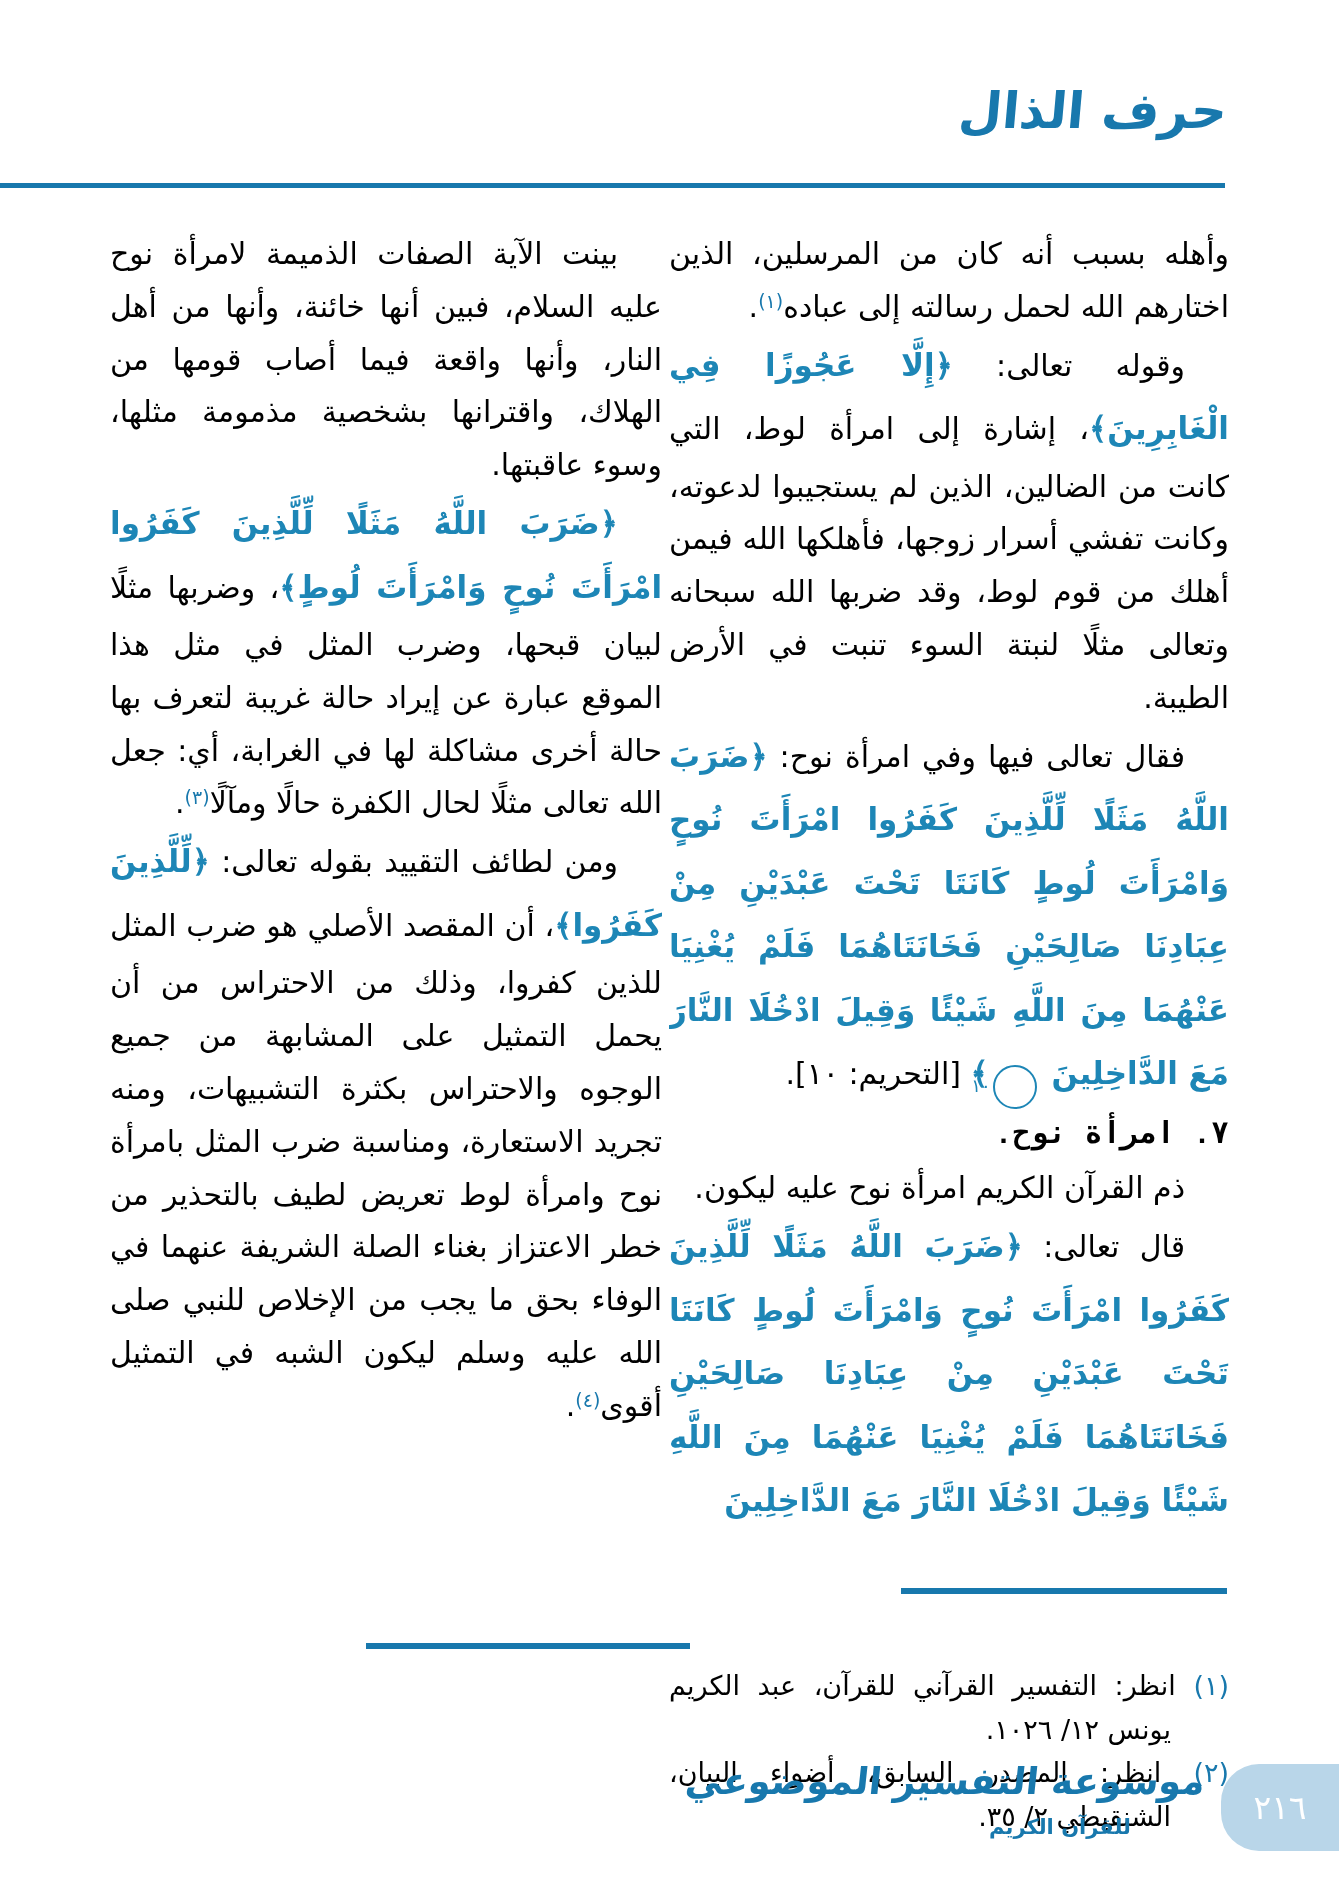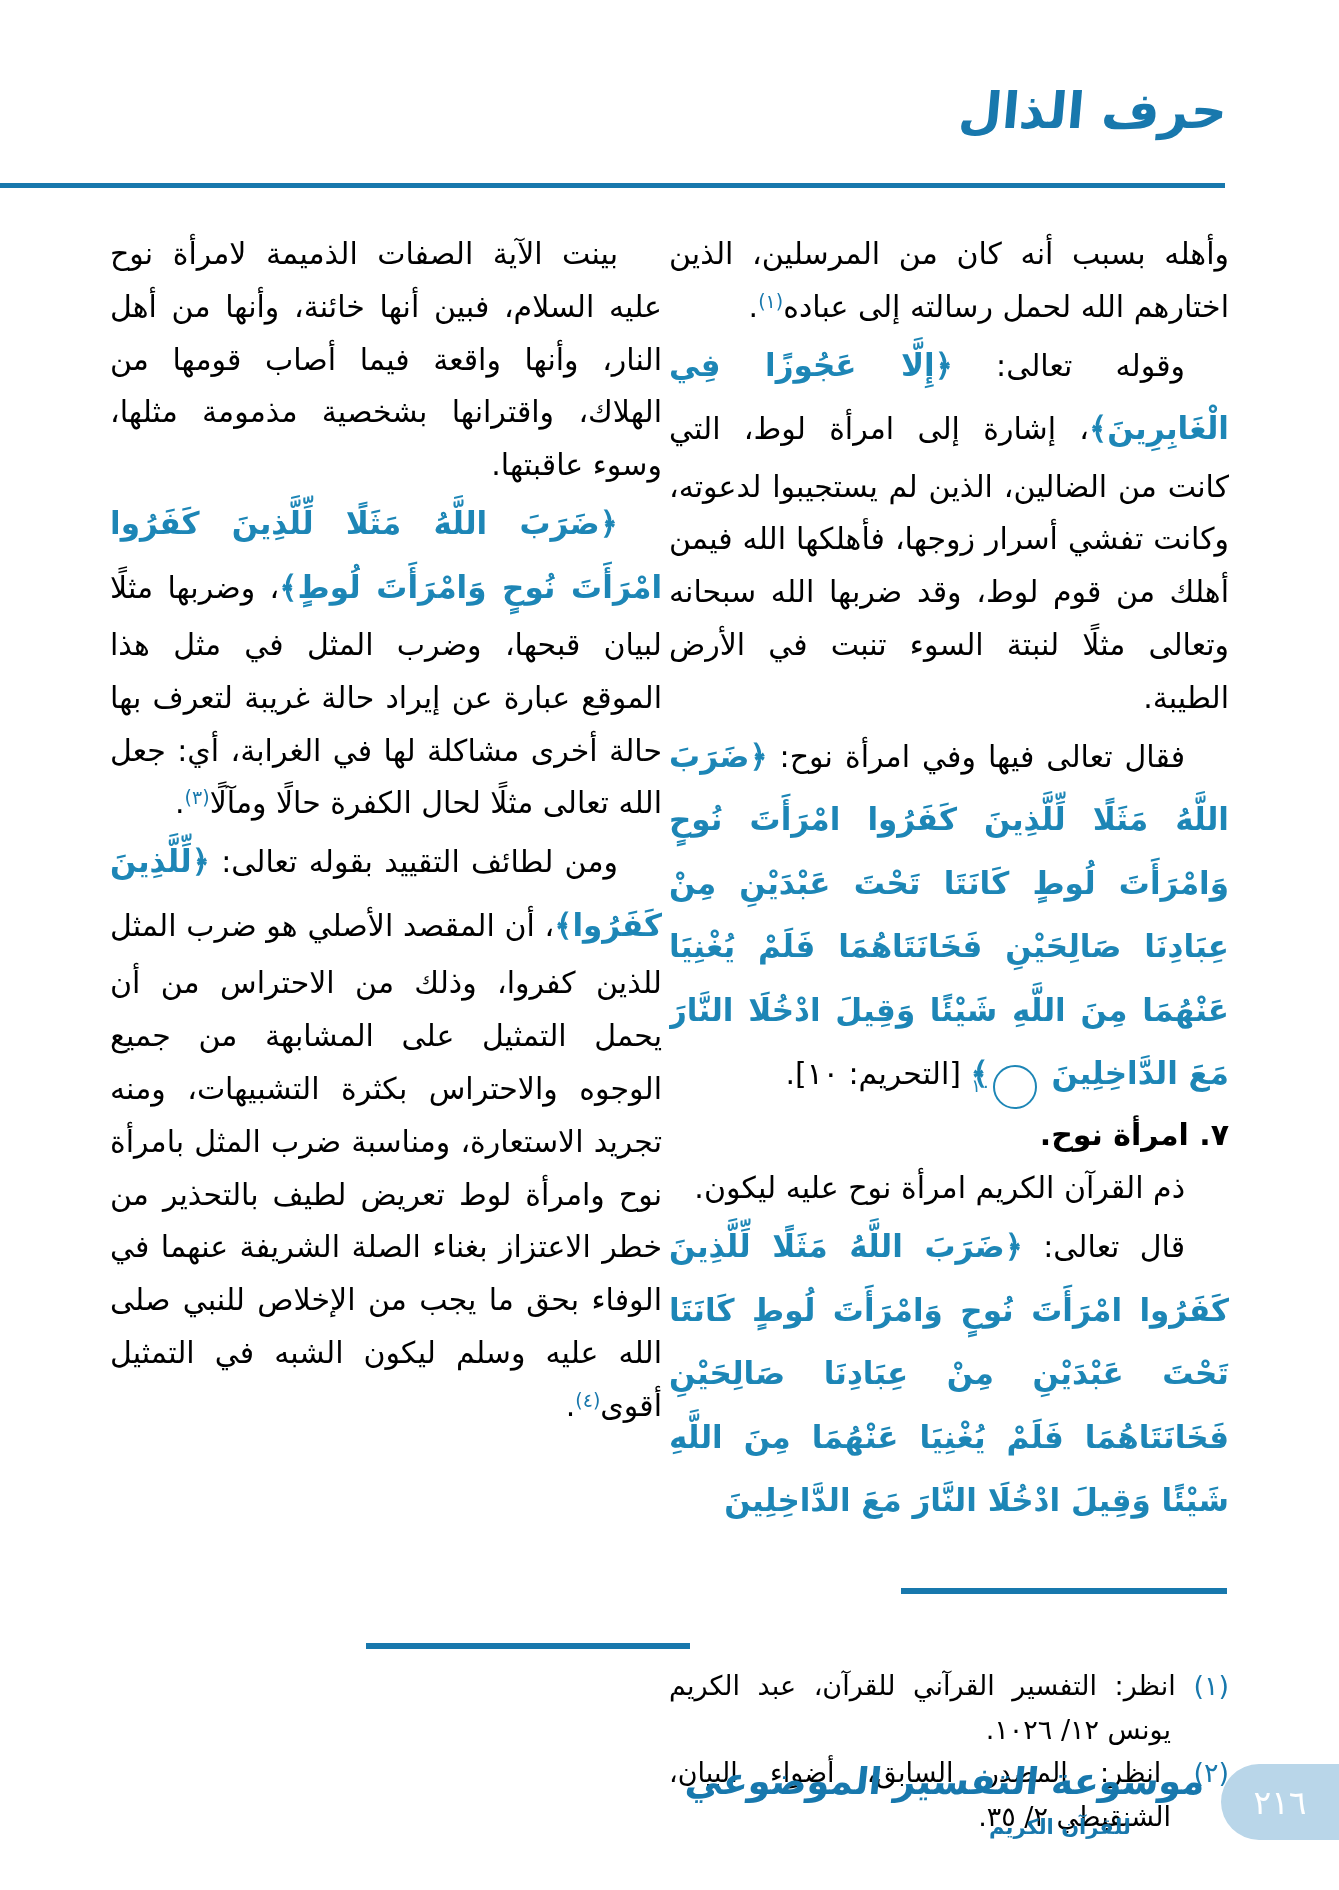--- a/index.html
+++ b/index.html
@@ -15,21 +15,21 @@
   .header-rule{
     position:absolute;top:183px;left:0;width:1225px;height:5px;
     background:var(--accent,#1878ad);
   }
   
   .col{position:absolute;top:228px;text-align:justify;}
   .col-right{right:110px;width:560px;height:1358px;overflow:hidden;}
   .col-left{left:110px;width:552px;height:1412px;overflow:hidden;}
   .col p{margin:0;font-size:30px;line-height:1.76;}
   .p-indent{text-indent:44px;}
-  .p-head{font-weight:bold;margin-top:12px;margin-bottom:4px;}
+  .p-head{font-weight:bold;margin-top:12px;margin-bottom:4px;font-family:Liberation Mono, monospace;}
   
   .rn-b{color:var(--text,#000);}
   .rn-r{color:var(--text,#000);}
   .rn-q{color:var(--quran,#1d86b6);font-weight:bold;font-size:31px;line-height:2.05;}
   .rn-f{color:var(--accent,#1878ad);font-size:19px;vertical-align:9px;letter-spacing:1px;}
   .rn-a{
     display:inline-block;width:40px;height:40px;line-height:38px;text-align:center;
     border:2px solid var(--quran,#1d86b6);border-radius:50%;color:var(--quran,#1d86b6);
     font-size:18px;font-weight:normal;vertical-align:-8px;margin:0 4px;
   }
@@ -42,21 +42,21 @@
   .fns-right{top:1664px;right:110px;width:560px;}
   .fns-left{top:1670px;left:110px;width:552px;}
   .fn{margin:0;padding-right:58px;text-indent:-58px;}
   .fn-num{color:var(--accent,#1878ad);}
   
   .logo{position:absolute;top:1760px;right:134px;width:290px;text-align:center;
         color:var(--accent,#1878ad);}
   .logo-l1{font-size:37px;font-weight:bold;transform:skewX(-6deg);white-space:nowrap;}
   .logo-l2{font-size:21px;font-weight:bold;margin-top:12px;}
   .pill{
-    position:absolute;top:1764px;right:0;width:118px;height:76px;
+    position:absolute;top:1764px;right:0;width:118px;height:87px;
     background:var(--pill_bg,#b9d6e9);border-radius:38px 0 0 38px;
     display:flex;align-items:center;justify-content:center;
     color:var(--pill_text,#fff);font-size:33px;
   }
 </style>
 </head>
 <body>
 
 <div class="page" style="--accent: #1878ad; --quran: #1d86b6; --pill_bg: #b9d6e9; --pill_text: #ffffff; --text: #000000;">
 

